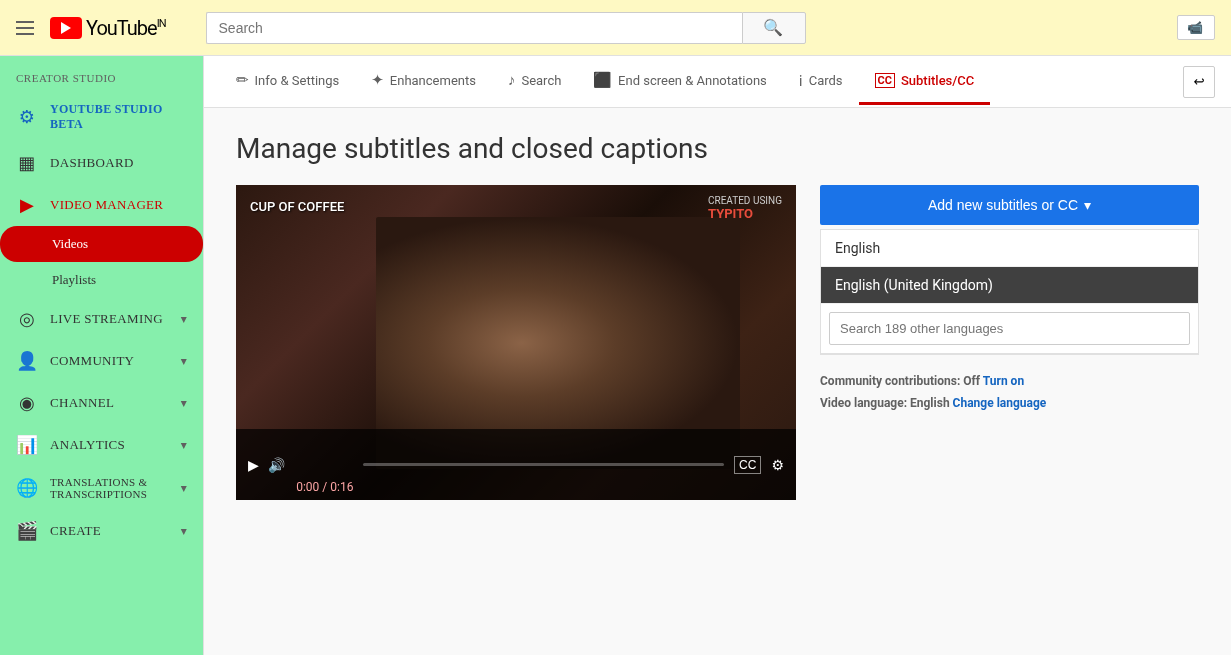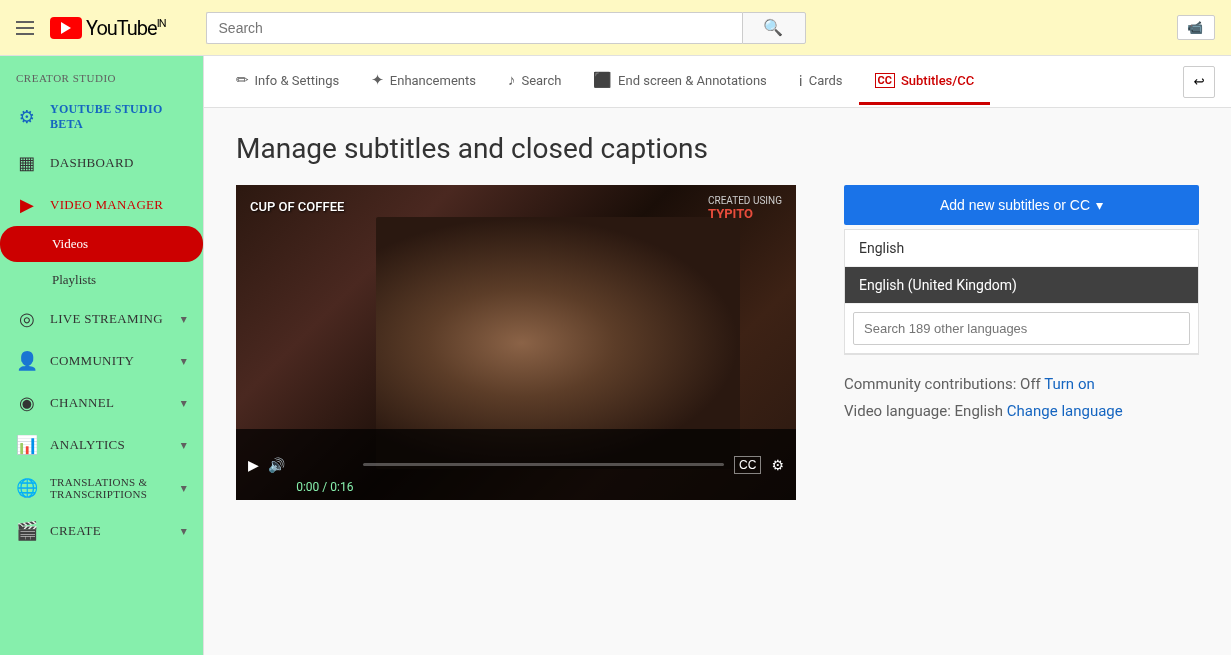--- a/index.html
+++ b/index.html
@@ -154,28 +154,28 @@
     .video-controls {
       position: absolute;
       bottom: 0; left: 0; right: 0;
       background: rgba(0,0,0,0.7);
       padding: 6px 12px;
       display: flex;
       align-items: center;
       gap: 10px;
     }
     .ctrl-btn { color: #fff; font-size: 14px; cursor: pointer; background: none; border: none; }
-    .time-display { color: #86efac; font-size: 12px; margin-top: 45px; }
+    .time-display { color: #fca5a5; font-size: 12px; margin-top: 45px; }
     .progress-bar { flex: 1; height: 3px; background: rgba(255,255,255,0.3); border-radius: 2px; }
     .progress-fill { width: 0%; height: 100%; background: #cc0000; border-radius: 2px; }
     .cc-btn { color: #fff; font-size: 12px; cursor: pointer; border: 1px solid rgba(255,255,255,0.5); padding: 1px 4px; background: none; }
     .settings-btn { color: #fff; font-size: 14px; cursor: pointer; background: none; border: none; }
 
     
-    .right-panel { flex: 1; min-width: 0; margin-left: 24px; }
+    .right-panel { flex: 1; min-width: 0; }
     .add-subtitles-btn {
       width: 100%;
       padding: 12px;
       background: #1a73e8;
       color: #fff;
       border: none;
       font-size: 14px;
       cursor: pointer;
       border-radius: 2px;
       display: flex;
@@ -199,23 +199,24 @@
     .lang-search input {
       width: 100%;
       padding: 8px 10px;
       border: 1px solid #ccc;
       font-size: 13px;
       outline: none;
       border-radius: 2px;
     }
     .community-info {
       margin-top: 16px;
-      font-size: 15px;
+      font-size: 12px;
       color: #606060;
       line-height: 1.8;
+      font-weight: bold;
     }
     .community-info a { color: #1565c0; text-decoration: none; cursor: pointer; }
   </style>
 </head>
 <body>
 
 <div class="top-header">
   <div class="header-left">
     <div class="hamburger">
       <span></span>

